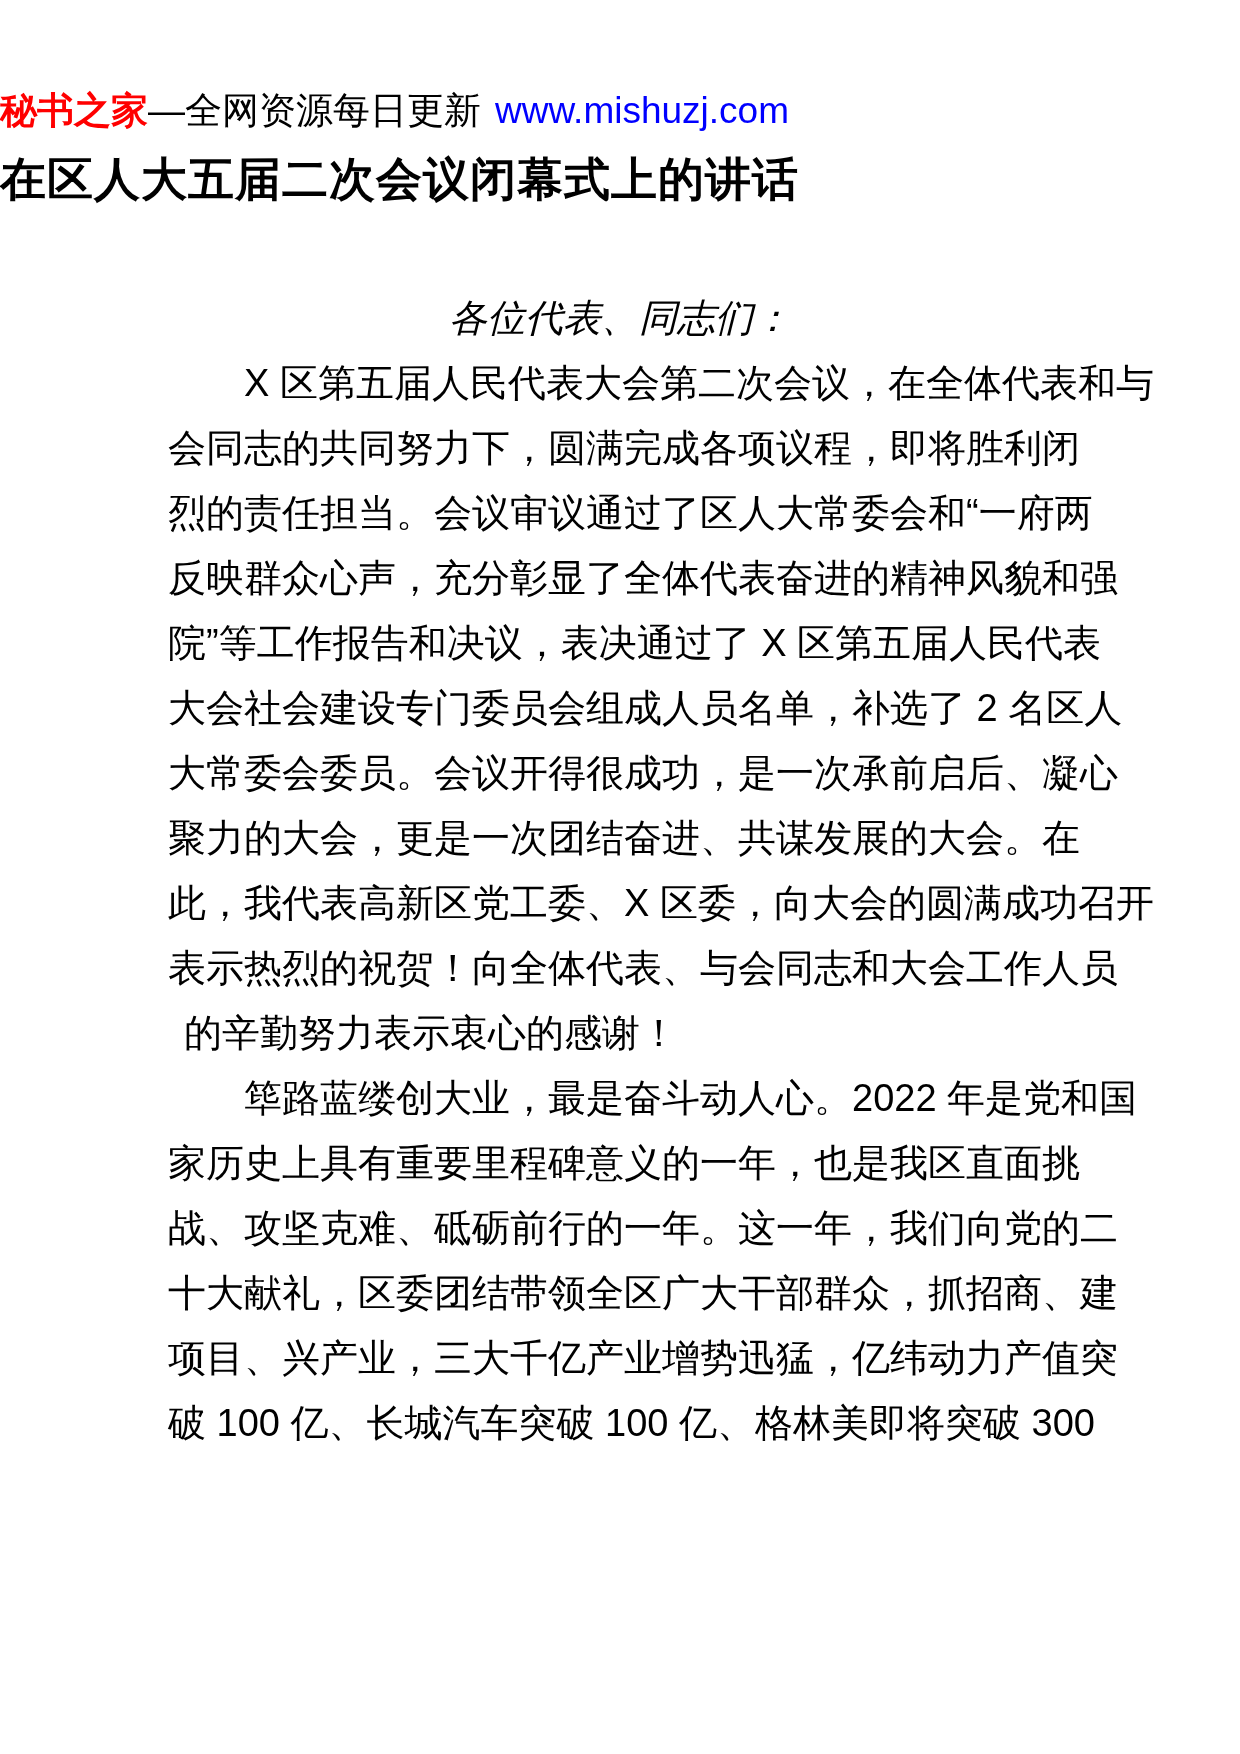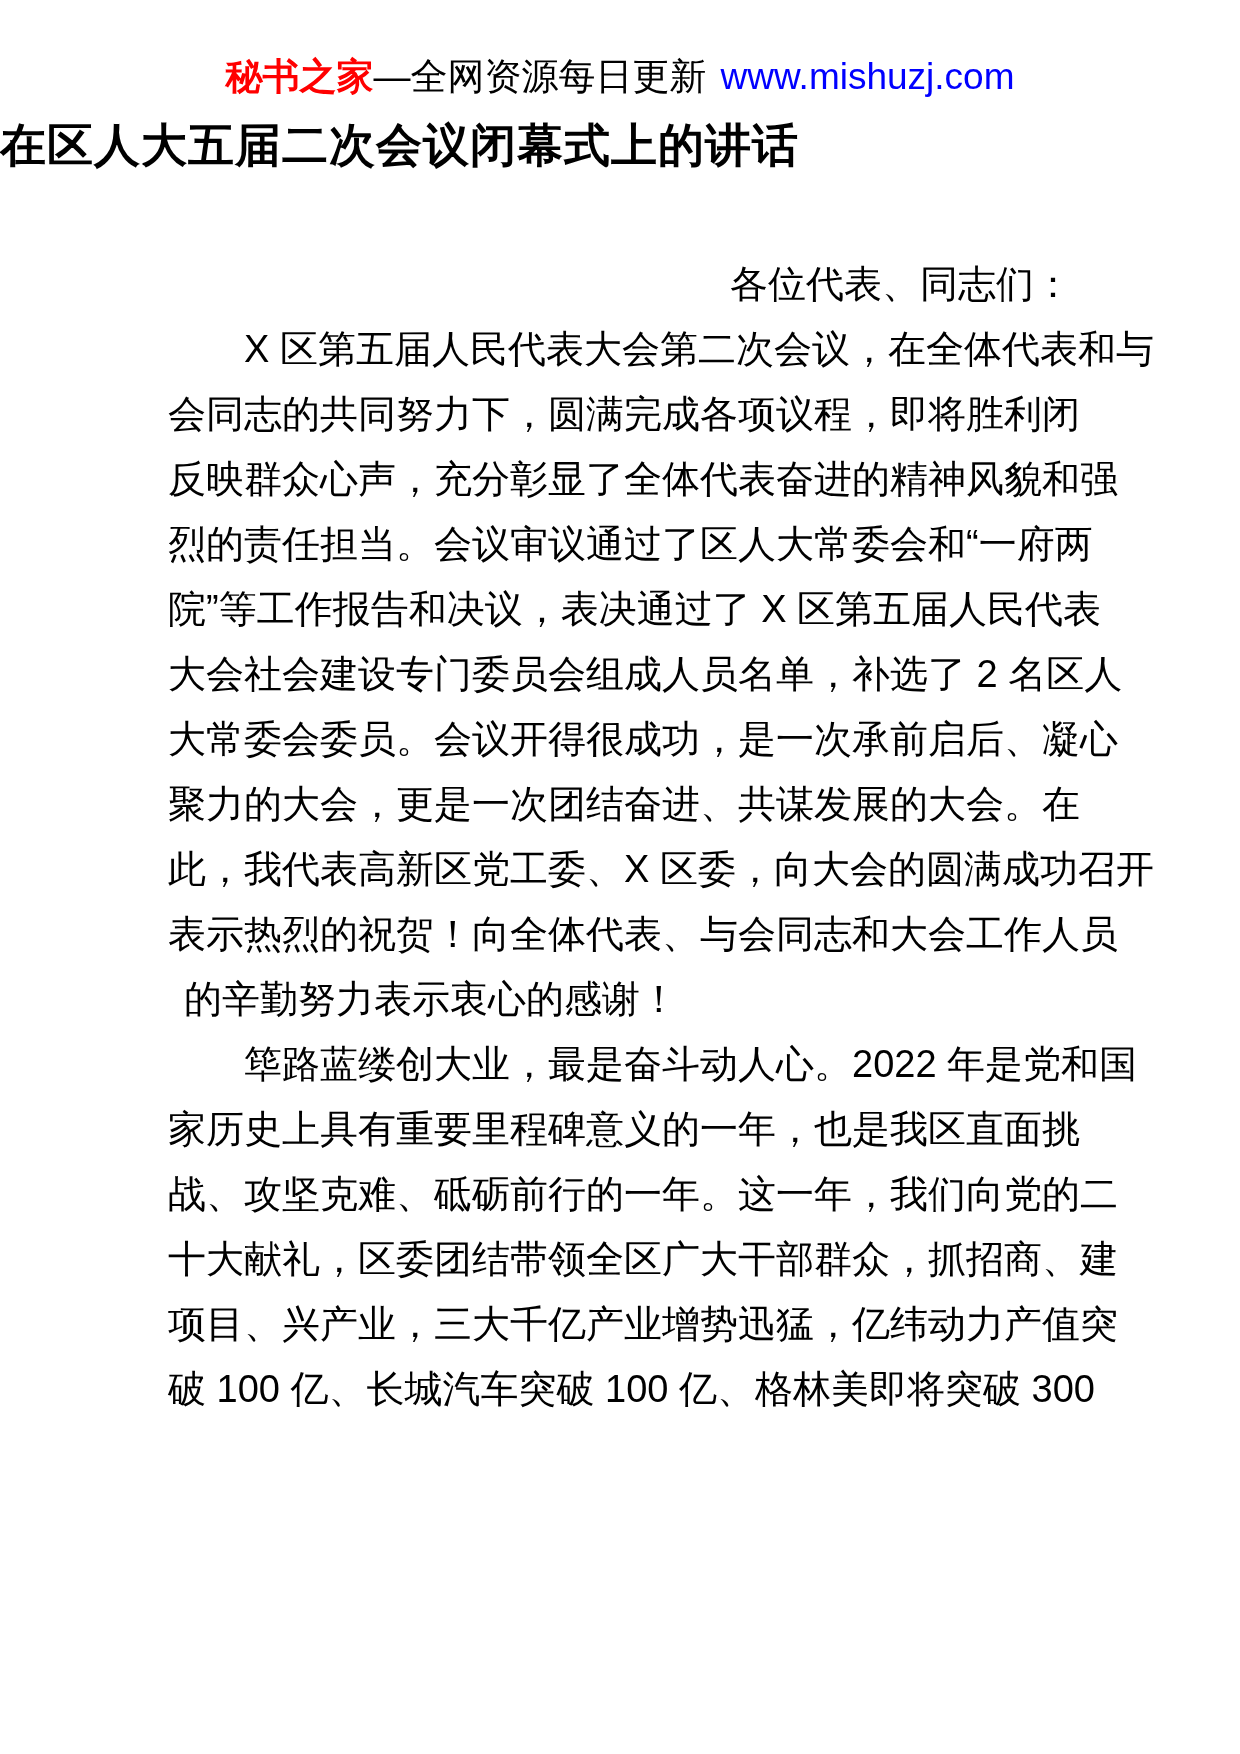--- a/index.html
+++ b/index.html
@@ -6,22 +6,21 @@
   .page {
     position: relative;
     width: 1240px;
     height: 1754px;
     background: #ffffff;
     overflow: hidden;
     font-family: "Liberation Sans", "DejaVu Sans", sans-serif;
     color: #000000;
   }
   .site-header {
-    padding-top: 52px;
-    text-align: center;
+    padding-top: 86px;
     font-size: 37px;
     line-height: 50px;
     white-space: nowrap;
   }
   .site-header .brand {
     color: #ff0000;
     font-weight: bold;
   }
   .site-header .tagline {
     color: #000000;
@@ -46,37 +45,38 @@
     height: 65px;
     text-align: justify;
     text-align-last: justify;
     white-space: nowrap;
   }
   .line.indent { text-indent: 2em; }
   .line.no-stretch { text-align-last: left; margin-left: 16px; }
   .salutation {
     line-height: 65px;
     height: 65px;
-    text-align: right;
+    text-align: center;
+    font-style: italic;
   }
 </style>
 </head>
 <body>
 
 <div class="page">
   <div class="site-header">
     <span class="brand">秘书之家</span><span class="tagline">—全网资源每日更新</span><span class="url">www.mishuzj.com</span>
   </div>
   <div class="doc-title">在区人大五届二次会议闭幕式上的讲话</div>
   <div class="doc-body">
     <div class="salutation">各位代表、同志们：</div>
   <div class="line indent">X 区第五届人民代表大会第二次会议，在全体代表和与</div>
       <div class="line">会同志的共同努力下，圆满完成各项议程，即将胜利闭</div>
+      <div class="line">烈的责任担当。会议审议通过了区人大常委会和“一府两</div>
       <div class="line">反映群众心声，充分彰显了全体代表奋进的精神风貌和强</div>
-      <div class="line">烈的责任担当。会议审议通过了区人大常委会和“一府两</div>
       <div class="line">院”等工作报告和决议，表决通过了 X 区第五届人民代表</div>
       <div class="line">大会社会建设专门委员会组成人员名单，补选了 2 名区人</div>
       <div class="line">大常委会委员。会议开得很成功，是一次承前启后、凝心</div>
       <div class="line">聚力的大会，更是一次团结奋进、共谋发展的大会。在</div>
       <div class="line">此，我代表高新区党工委、X 区委，向大会的圆满成功召开</div>
       <div class="line">表示热烈的祝贺！向全体代表、与会同志和大会工作人员</div>
       <div class="line no-stretch">的辛勤努力表示衷心的感谢！</div>
       <div class="line indent">筚路蓝缕创大业，最是奋斗动人心。2022 年是党和国</div>
       <div class="line">家历史上具有重要里程碑意义的一年，也是我区直面挑</div>
       <div class="line">战、攻坚克难、砥砺前行的一年。这一年，我们向党的二</div>

